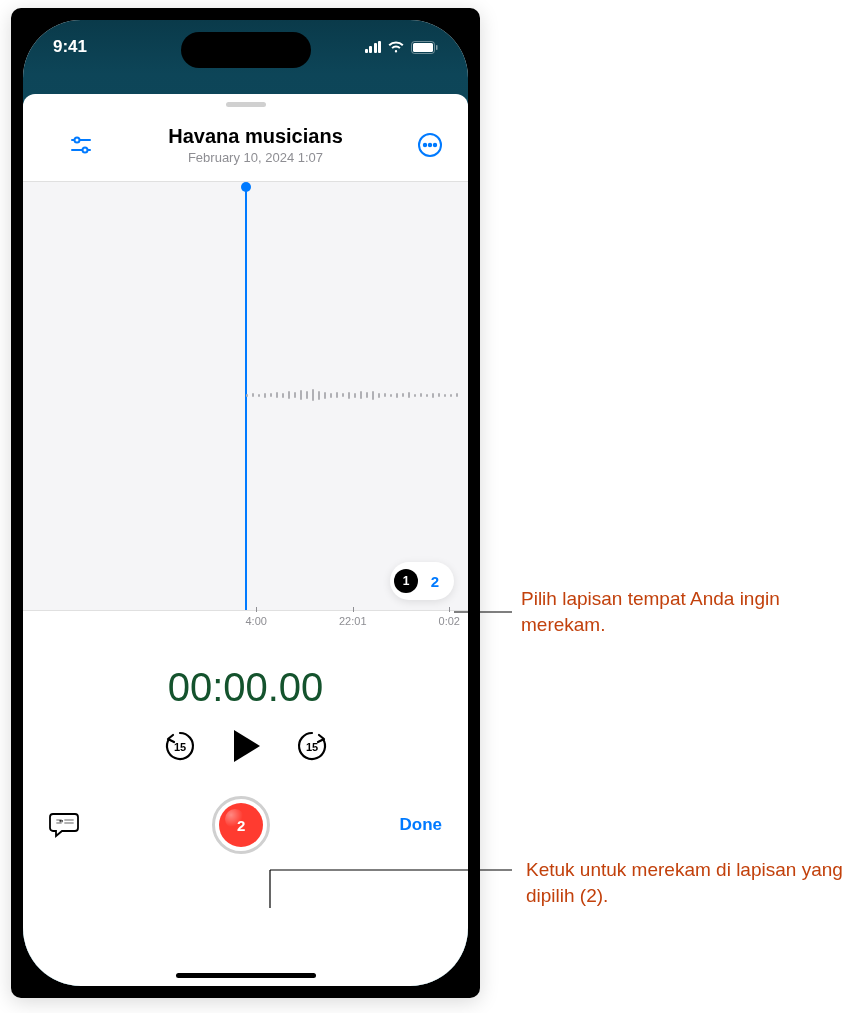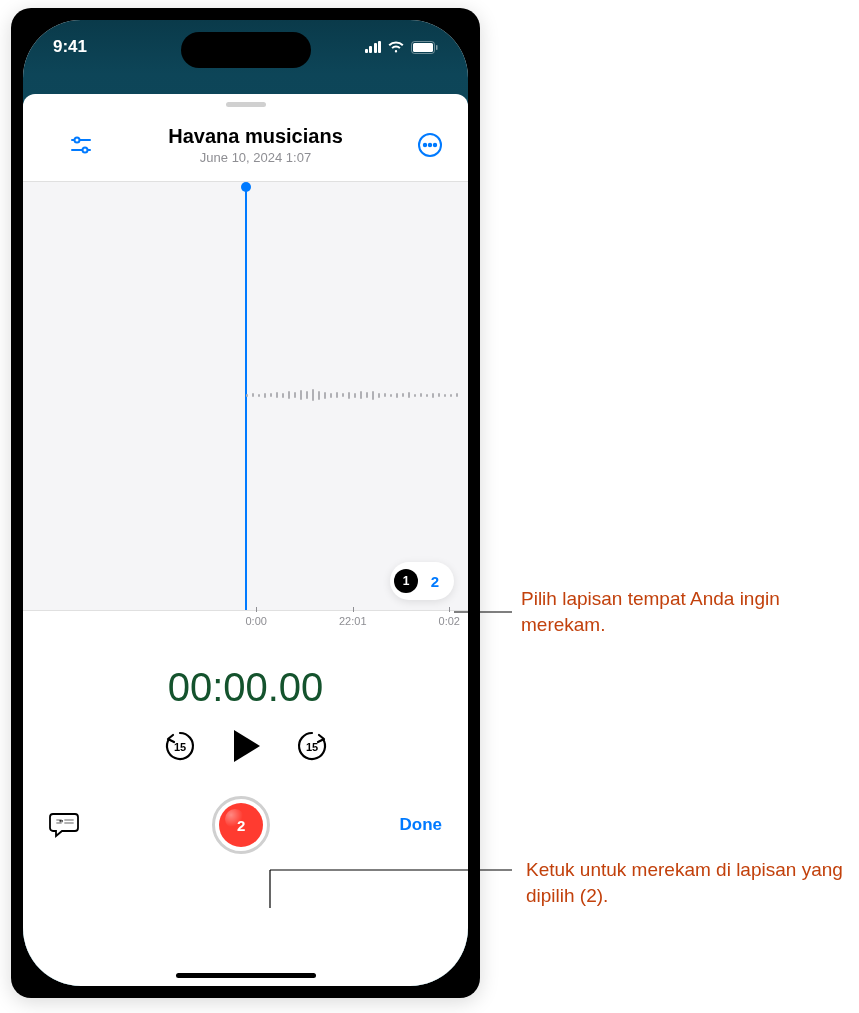--- a/index.html
+++ b/index.html
@@ -10,21 +10,21 @@
       height: 1013px;
       position: relative;
     }
     .phone-frame {
       position: absolute;
       left: 11px;
       top: 8px;
       width: 469px;
       height: 990px;
       background: #000;
-      border-radius: 20px;
+      border-radius: 10px;
       padding: 12px;
       box-shadow: 0 4px 20px rgba(0,0,0,0.15);
     }
     .phone-screen {
       width: 100%;
       height: 100%;
       background: #fff;
       border-radius: 58px;
       overflow: hidden;
       position: relative;
@@ -380,21 +380,21 @@
         <div class="icon-btn settings-icon">
           <svg width="26" height="26" viewBox="0 0 26 26" fill="none" stroke-width="2" stroke-linecap="round">
             <line x1="4" y1="8" x2="22" y2="8"></line>
             <circle cx="9" cy="8" r="2.5" fill="#fff"></circle>
             <line x1="4" y1="18" x2="22" y2="18"></line>
             <circle cx="17" cy="18" r="2.5" fill="#fff"></circle>
           </svg>
         </div>
         <div class="header-center">
           <div class="title">Havana musicians</div>
-          <div class="subtitle">June 10, 2024  1:07</div>
+          <div class="subtitle">February 10, 2024  1:07</div>
         </div>
         <div class="icon-btn more-icon">
           <svg width="28" height="28" viewBox="0 0 28 28" fill="none" stroke-width="2">
             <circle cx="14" cy="14" r="11"></circle>
             <circle cx="9" cy="14" r="1.2" fill="#007aff"></circle>
             <circle cx="14" cy="14" r="1.2" fill="#007aff"></circle>
             <circle cx="19" cy="14" r="1.2" fill="#007aff"></circle>
           </svg>
         </div>
       </div>
@@ -441,21 +441,21 @@
           </div>
         <div class="layer-selector">
           <div class="layer-btn inactive">1</div>
           <div class="layer-btn active">2</div>
         </div>
       </div>
 
       <div class="ruler">
         <div class="ruler-left"></div>
         <div class="ruler-right">
-          <span>0:00</span>
+          <span>4:00</span>
           <span>22:01</span>
           <span>0:02</span>
         </div>
       </div>
 
       <div class="timecode">00:00.00</div>
 
       <div class="transport">
         <div class="skip-btn">
           <svg width="36" height="36" viewBox="0 0 36 36">

